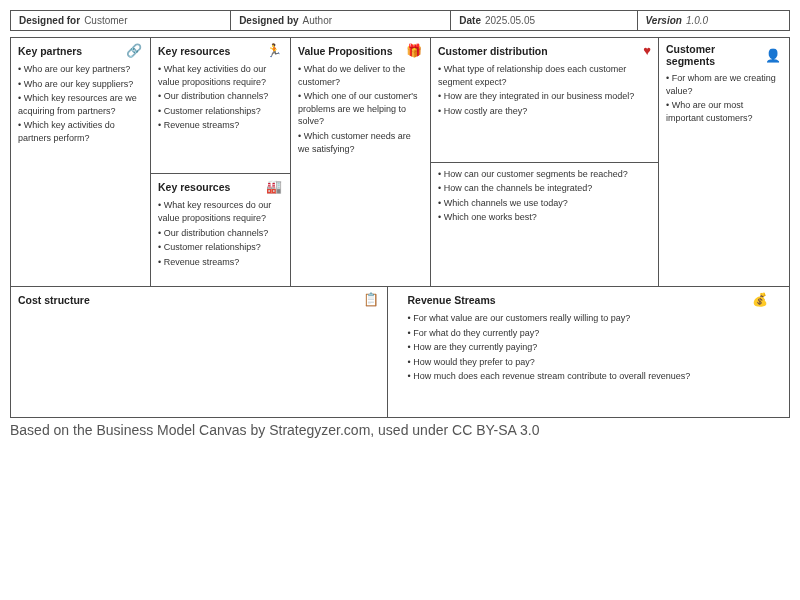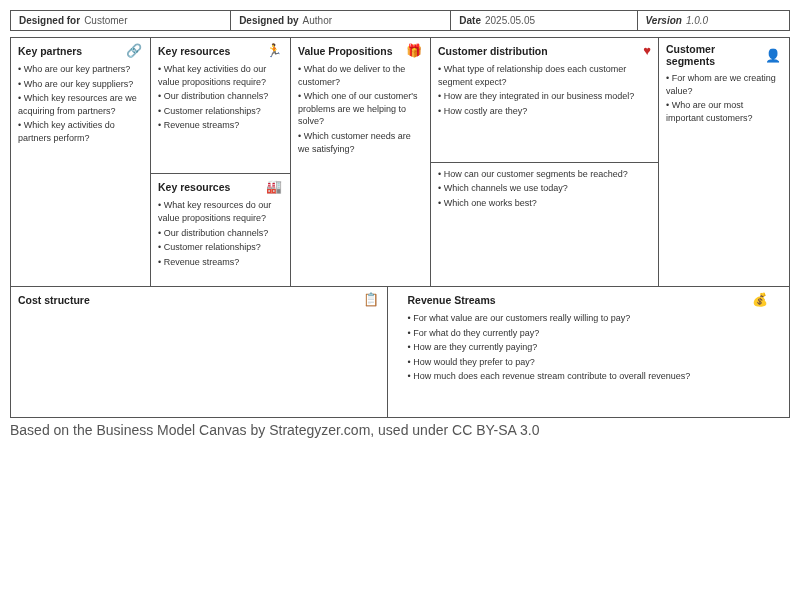--- a/index.html
+++ b/index.html
@@ -248,20 +248,21 @@
                 <li>How are they integrated in our business model?</li>
                 <li>How costly are they?</li>
               </ul>
             </div>
           </div>
 
           <div style="flex:1;padding:5px 7px;">
             <div class="section-content">
               <ul>
                 <li>How can our customer segments be reached?</li>
+                <li>How can the channels be integrated?</li>
                 <li>Which channels we use today?</li>
                 <li>Which one works best?</li>
               </ul>
             </div>
           </div>
         </div>
 
         <div style="width:130px;padding:5px 7px;">
           <div class="section-title">
             <span>Customer segments</span>

